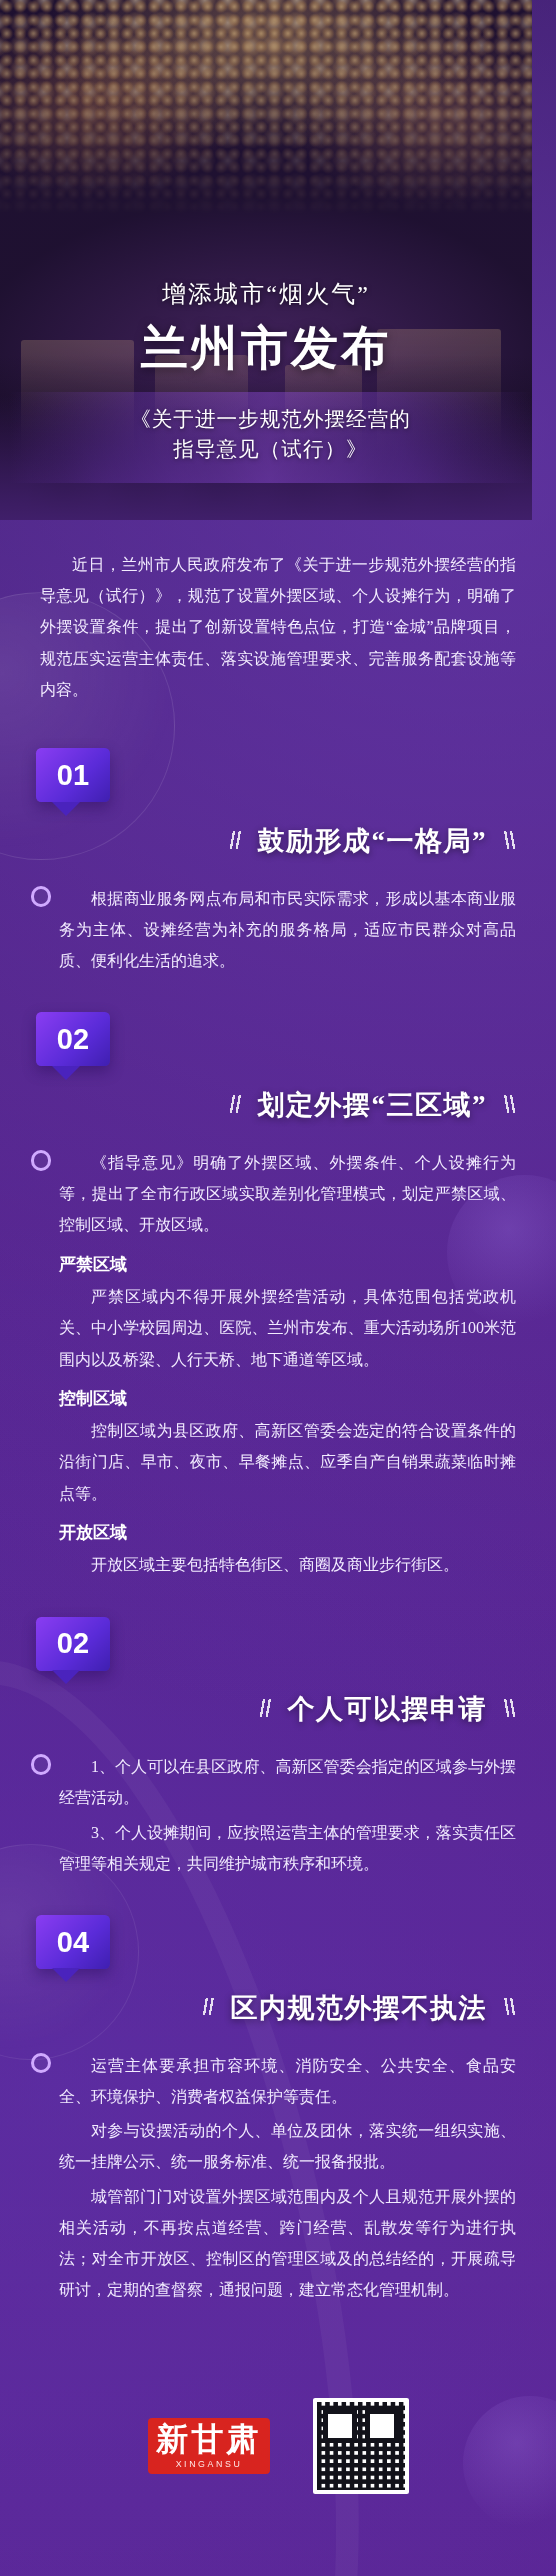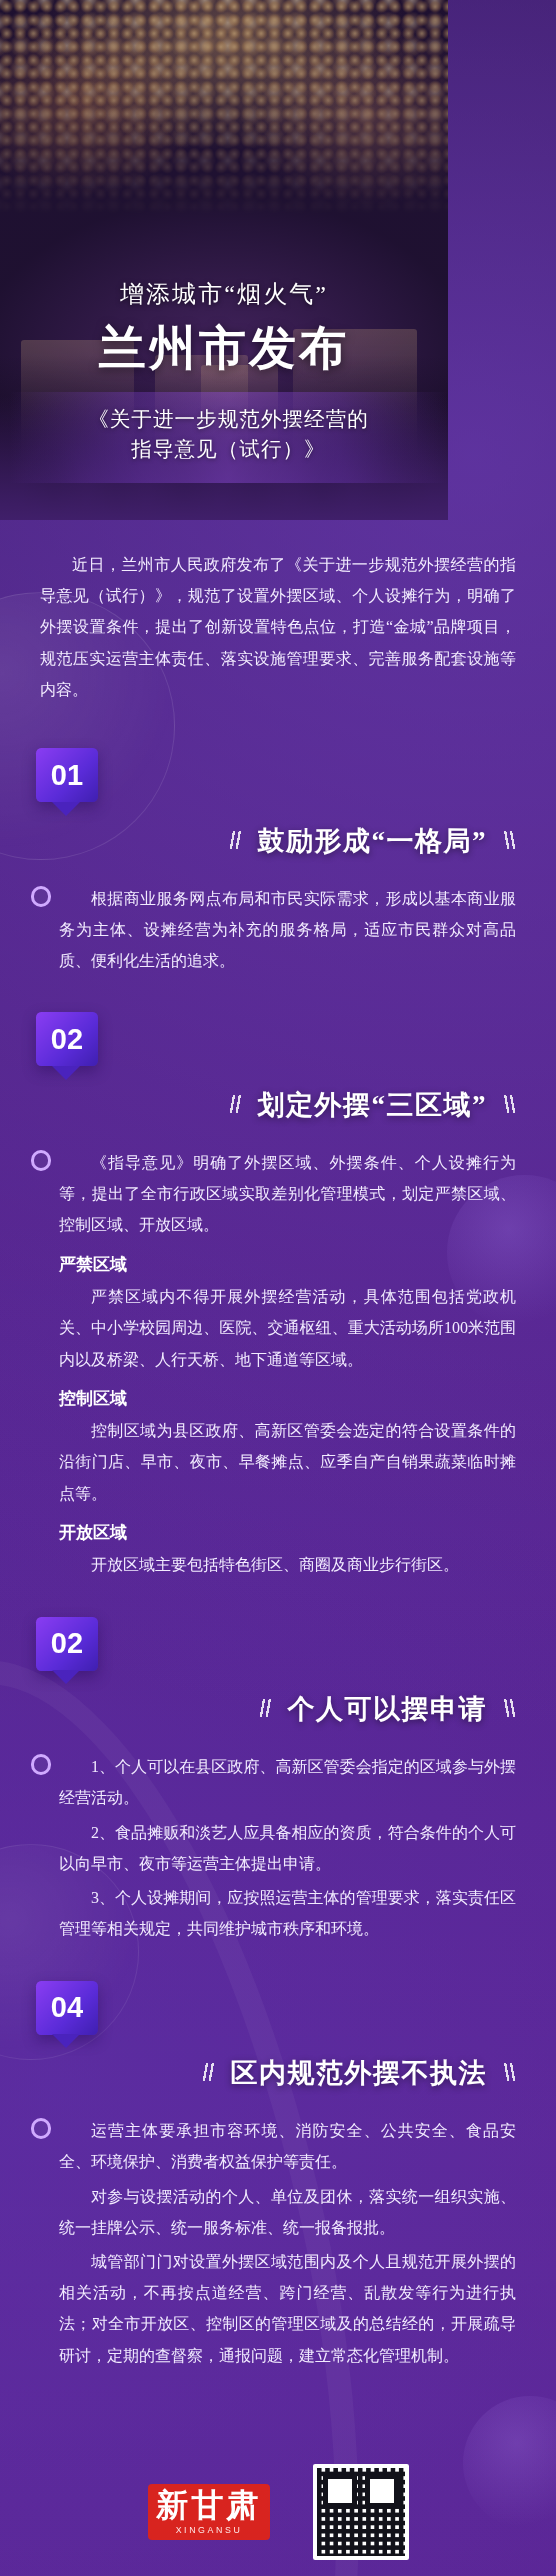--- a/index.html
+++ b/index.html
@@ -36,21 +36,21 @@
     position: absolute; left: -134px; top: 1649px; width: 464px; height: 1236px;
     border: 24px solid rgba(255,255,255,0.045);
     border-radius: 50%;
     transform: rotate(-12deg);
     pointer-events: none;
   }
 
   
   .hero {
     position: relative;
-    width: 448px;
+    width: 532px;
     height: 520px;
     overflow: hidden;
     background: linear-gradient(180deg, #1b1030 0%, #2a1644 40%, #3a1c5e 75%, #43206c 100%);
   }
   .night-photo {
     position: absolute; inset: 0;
     background:
       radial-gradient(ellipse 60% 30% at 50% 8%, rgba(255,205,120,0.30), rgba(255,205,120,0) 70%),
       radial-gradient(ellipse 40% 25% at 18% 20%, rgba(255,170,90,0.22), rgba(255,170,90,0) 70%),
       radial-gradient(ellipse 40% 25% at 82% 22%, rgba(255,180,120,0.20), rgba(255,180,120,0) 70%),
@@ -134,21 +134,21 @@
     text-indent: 2em;
     text-align: justify;
     font-family: "Liberation Serif", serif;
   }
 
   
   .section { position: relative; padding: 33px 0 0; }
   .num-badge {
     position: relative;
     margin-left: 36px;
-    width: 62px; height: 54px;
+    width: 74px; height: 54px;
     background: linear-gradient(135deg, #8a3df2 0%, #5a2bd8 60%, #3f1fb0 100%);
     border-radius: 5.2px;
     box-shadow: 0 5.2px 13.4px rgba(40,10,90,0.45);
     display: flex; align-items: center; justify-content: center;
   }
   .num-badge::after {
     content: "";
     position: absolute; left: 15.5px; bottom: -13.4px;
     border-left: 14.4px solid transparent;
     border-right: 14.4px solid transparent;
@@ -323,41 +323,40 @@
       <span>02</span>
     </div>
     <div class="sec-title-wrap">
       <div class="sec-title">划定外摆“三区域”</div>
     </div>
     <div class="body-block">
       <div class="ring"></div>
       <p>《指导意见》明确了外摆区域、外摆条件、个人设摊行为等，提出了全市行政区域实取差别化管理模式，划定严禁区域、控制区域、开放区域。</p>
 
       <div class="sub-head">严禁区域</div>
-      <p>严禁区域内不得开展外摆经营活动，具体范围包括党政机关、中小学校园周边、医院、交通枢纽、重大活动场所100米范围内以及桥梁、人行天桥、地下通道等区域。</p>
+      <p>严禁区域内不得开展外摆经营活动，具体范围包括党政机关、中小学校园周边、医院、兰州市发布、重大活动场所100米范围内以及桥梁、人行天桥、地下通道等区域。</p>
 
       <div class="sub-head">控制区域</div>
       <p>控制区域为县区政府、高新区管委会选定的符合设置条件的沿街门店、早市、夜市、早餐摊点、应季自产自销果蔬菜临时摊点等。</p>
 
       <div class="sub-head">开放区域</div>
       <p>开放区域主要包括特色街区、商圈及商业步行街区。</p>
     </div>
   </div>
 
   <div class="section">
     <div class="num-badge">
       <span>02</span>
     </div>
     <div class="sec-title-wrap">
       <div class="sec-title">个人可以摆申请</div>
     </div>
     <div class="body-block">
       <div class="ring"></div>
       <p>1、个人可以在县区政府、高新区管委会指定的区域参与外摆经营活动。</p>
-      <p>2、食品摊贩和淡艺人应具备相应的资质，符合条件的个人可以向早市、夜市等运营主体提出申请。</p>
       <p>3、个人设摊期间，应按照运营主体的管理要求，落实责任区管理等相关规定，共同维护城市秩序和环境。</p>
     </div>
   </div>
 
   <div class="section">
     <div class="num-badge">
       <span>04</span>
     </div>
     <div class="sec-title-wrap">
       <div class="sec-title">区内规范外摆不执法</div>

